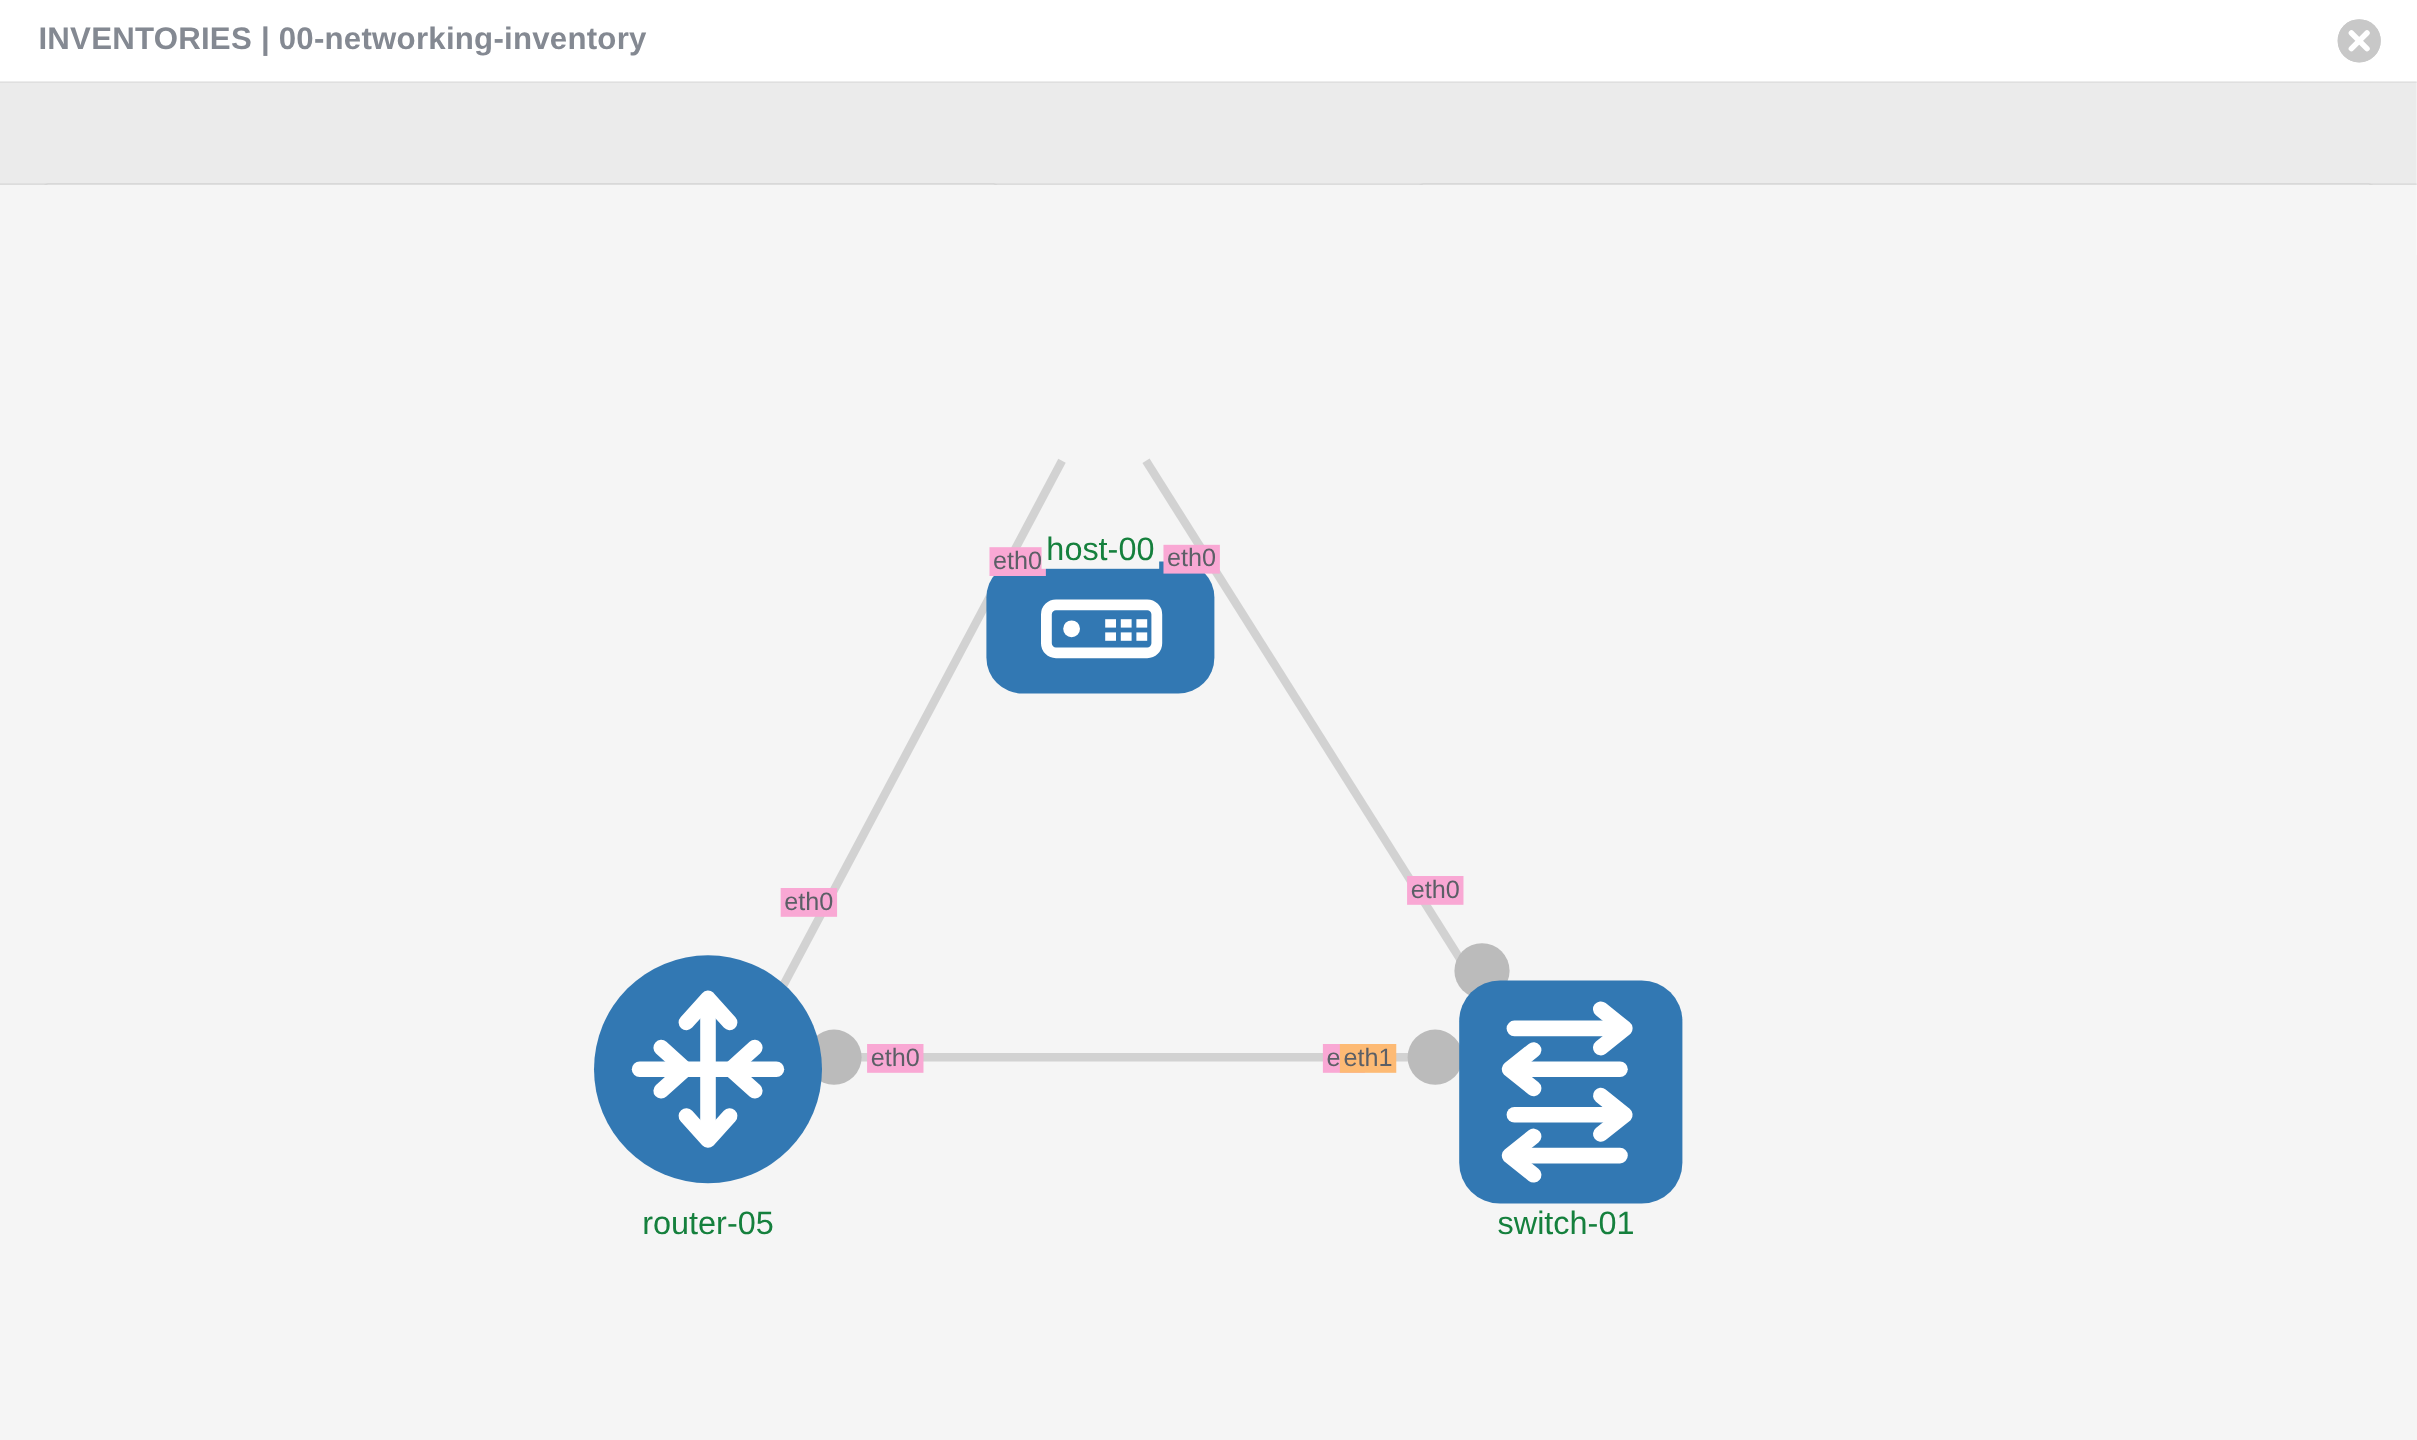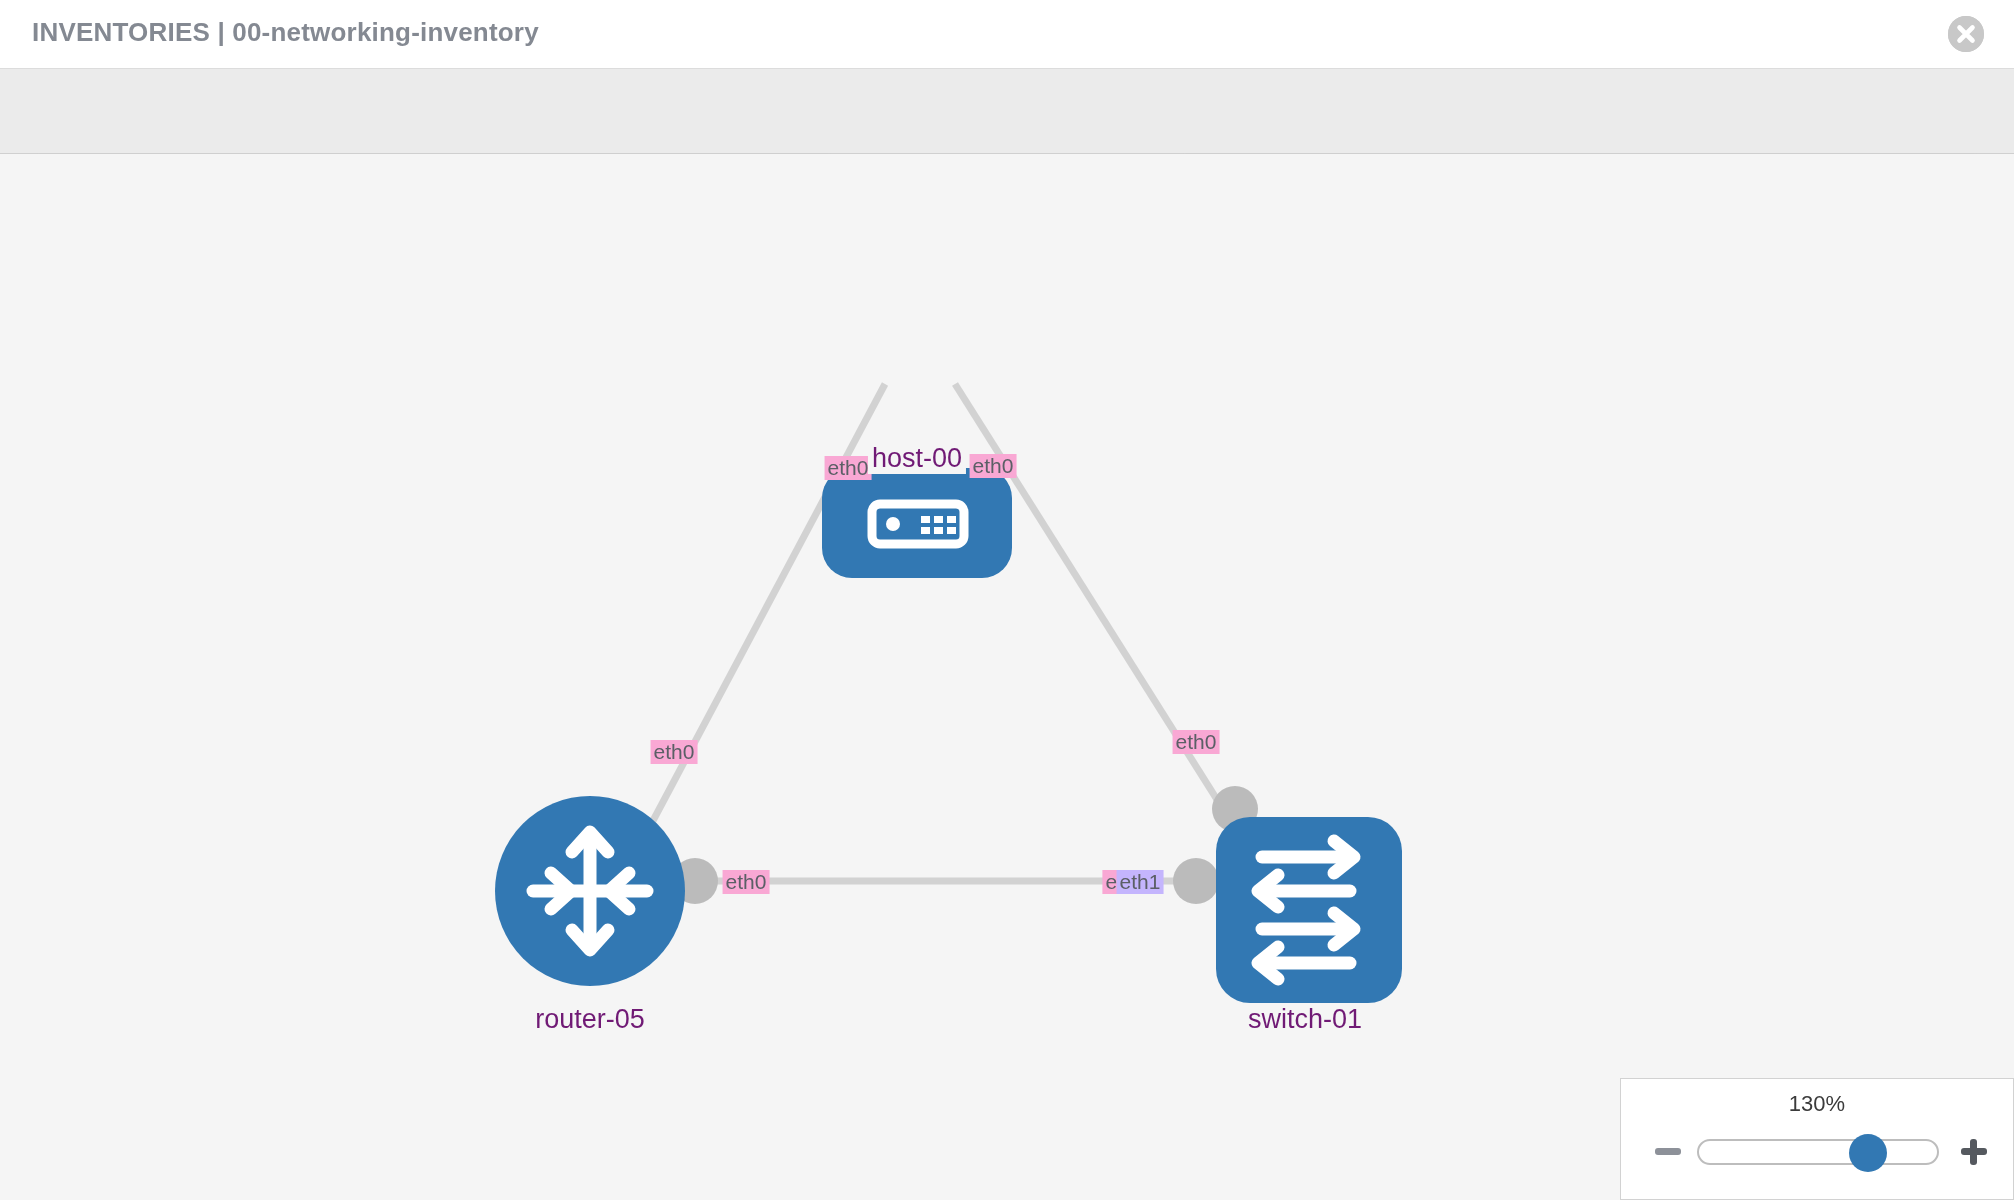--- a/index.html
+++ b/index.html
@@ -111,21 +111,21 @@
     width: 2014px;
     height: 1046px;
     background: #f5f5f5;
     overflow: hidden;
   }
   .canvas svg { position:absolute; left:0; top:0; }
 
   .node-label {
     position: absolute;
     font-size: 27px;
-    color: #701a75;
+    color: #15803d;
     background: #f5f5f5;
     padding: 0 4px;
     white-space: nowrap;
     transform: translateX(-50%);
   }
   .iface-label {
     position: absolute;
     font-size: 21px;
     color: #5b5f66;
     background: #f9a8d4;
@@ -291,40 +291,21 @@
         </g>
       </g>
     </svg>
 
     <div class="iface-label" style="left:848px; top:302px;">eth0</div>
     <div class="iface-label" style="left:993px; top:300px;">eth0</div>
     <div class="iface-label" style="left:674px; top:586px;">eth0</div>
     <div class="iface-label" style="left:1196px; top:576px;">eth0</div>
     <div class="iface-label" style="left:746px; top:716px;">eth0</div>
     <div class="iface-label" style="left:1120px; top:716px;">eth</div>
-    <div class="iface-label" style="left:1140px; top:716px; background:#c4b5fd;">eth1</div>
+    <div class="iface-label" style="left:1140px; top:716px; background:#fdba74;">eth1</div>
 
     <div class="node-label" style="left:917px; top:289px;">host-00</div>
     <div class="node-label" style="left:590px; top:850px;">router-05</div>
     <div class="node-label" style="left:1305px; top:850px;">switch-01</div>
 
-    <div class="zoom-panel" style="left:1620px; top:924px;">
-      <div class="zoom-value">130%</div>
-      <div class="zoom-row">
-        <div class="zoom-minus">
-          <svg width="34" height="34" viewBox="0 0 34 34">
-            <rect x="4" y="13" width="26" height="7" rx="3" fill="#8d9199"></rect>
-          </svg>
-        </div>
-        <div class="zoom-track">
-          <div class="zoom-thumb" style="left:63%;"></div>
-        </div>
-        <div class="zoom-plus">
-          <svg width="34" height="34" viewBox="0 0 34 34">
-            <rect x="4" y="13" width="26" height="7" rx="3" fill="#55595f"></rect>
-            <rect x="13" y="4" width="7" height="26" rx="3" fill="#55595f"></rect>
-          </svg>
-        </div>
-      </div>
-    </div>
 
   </div>
 </div>
 
 </body></html>

